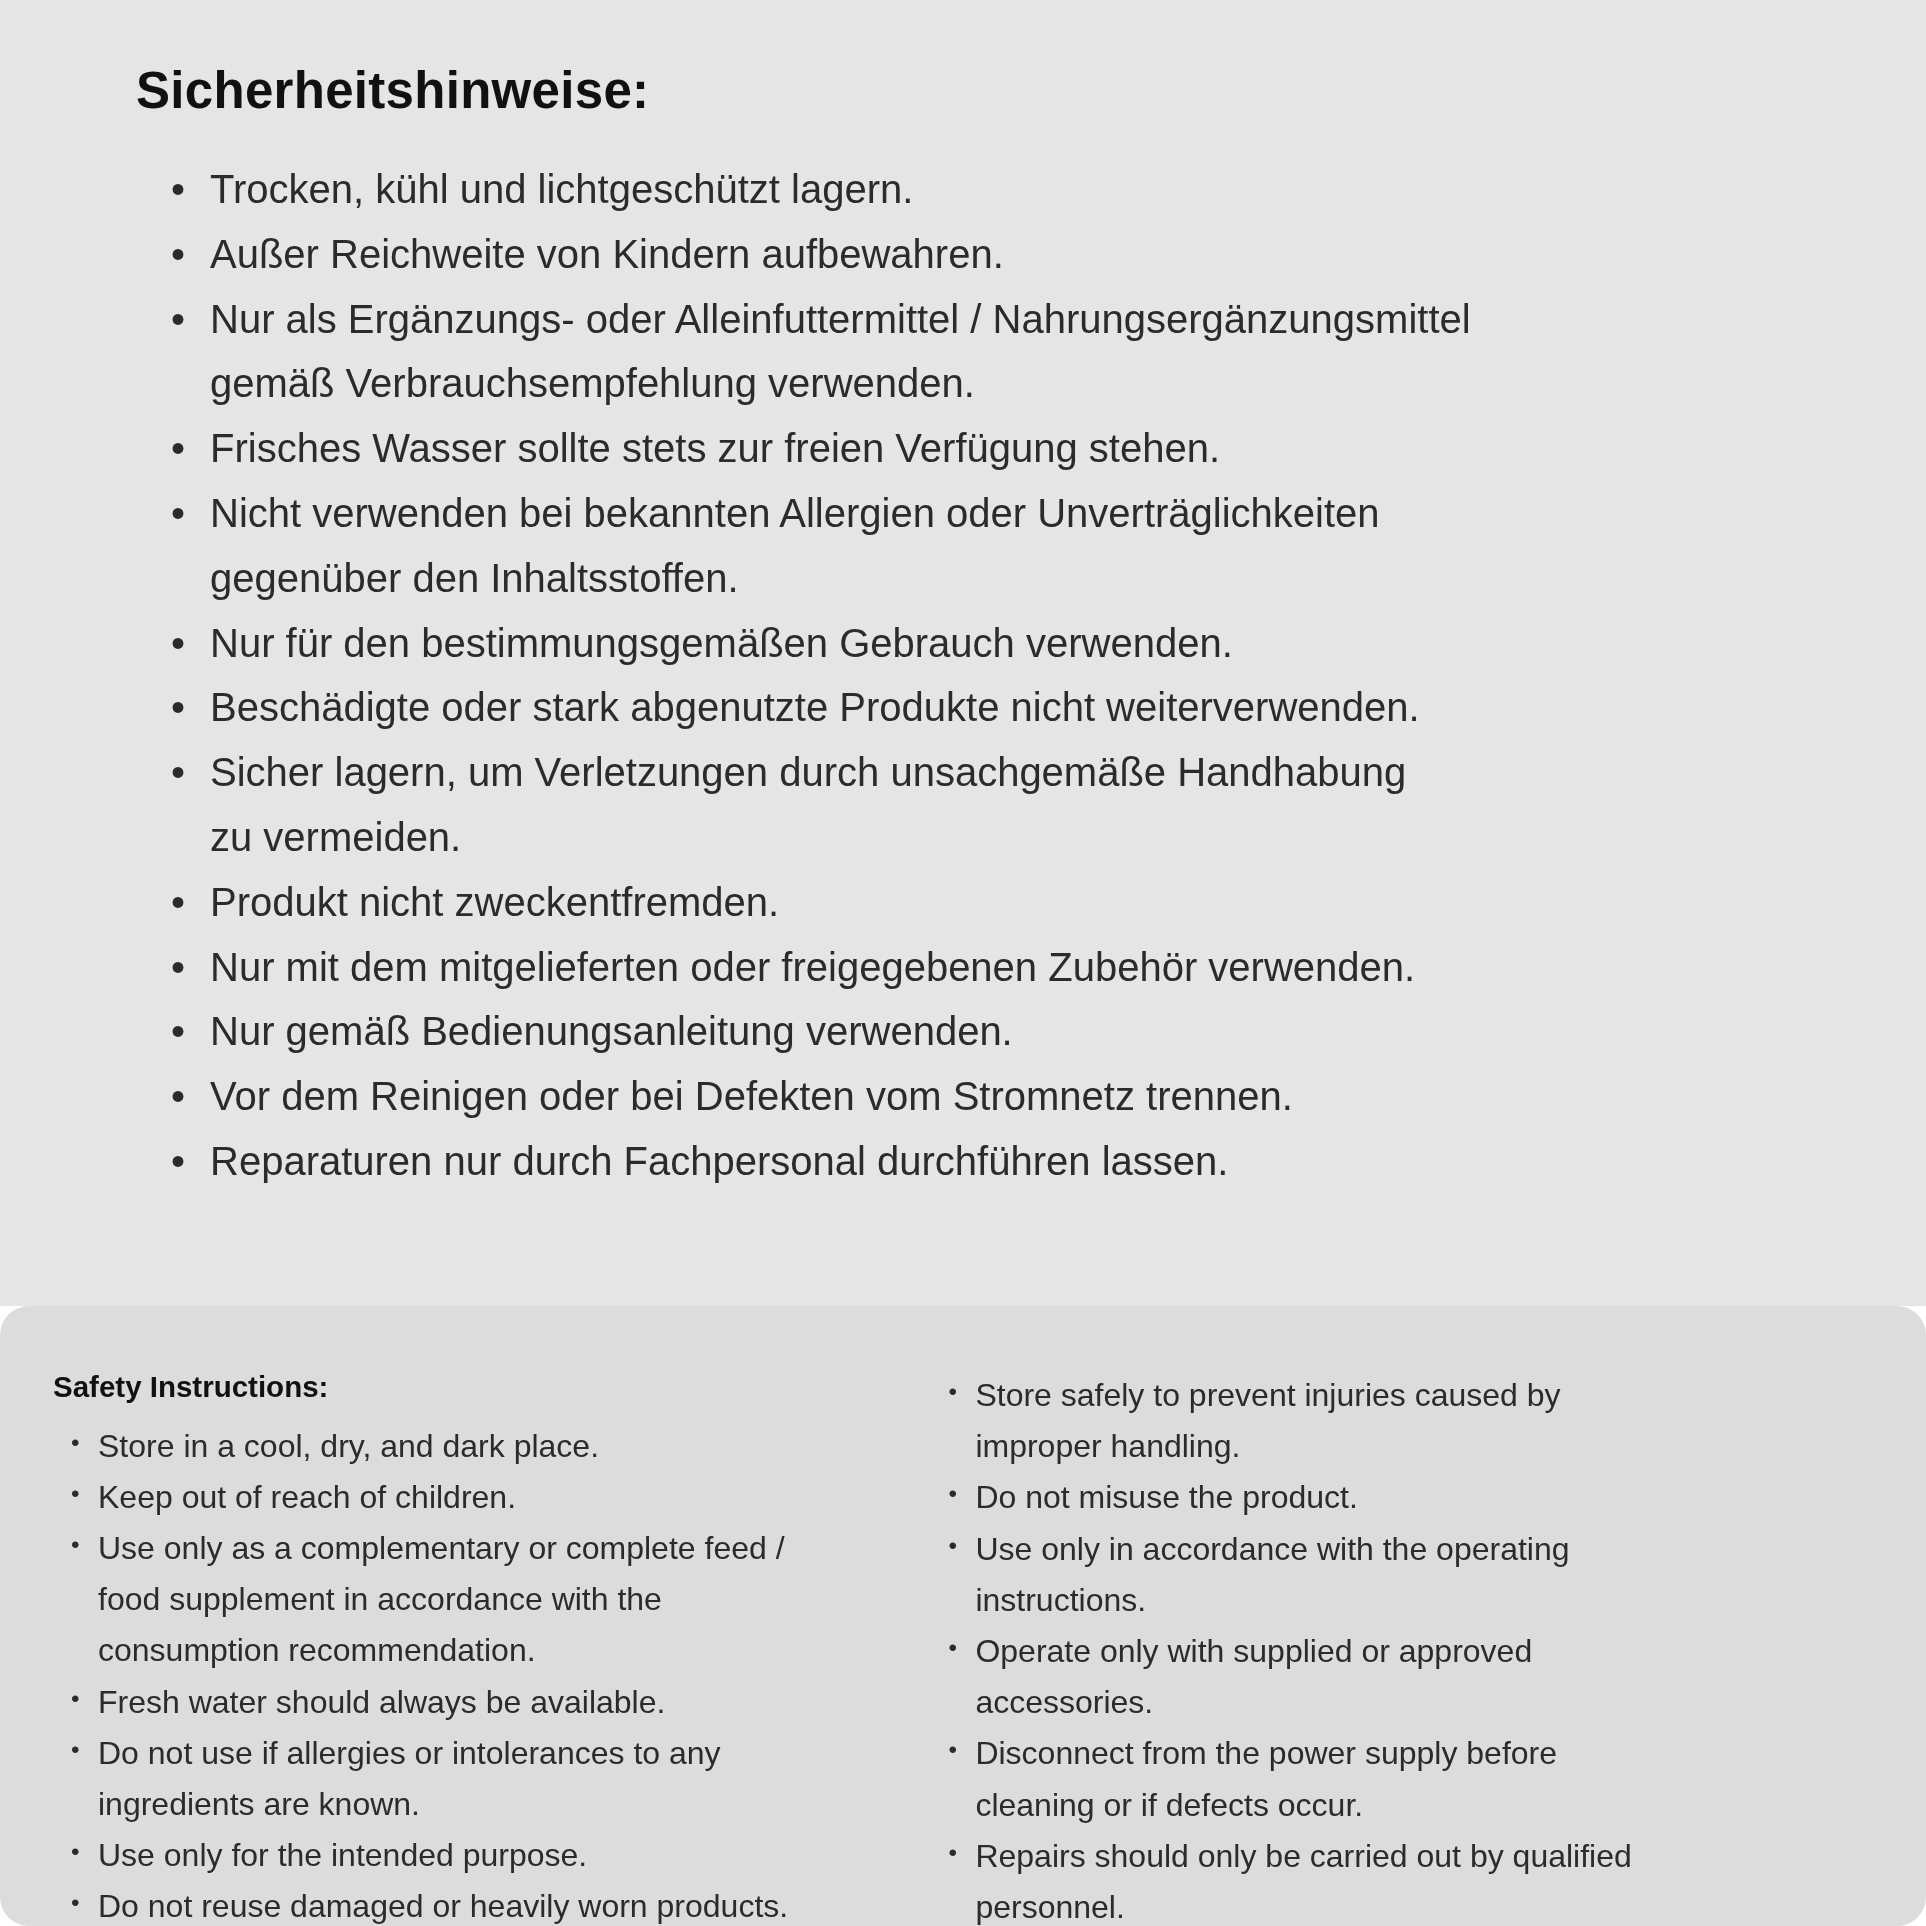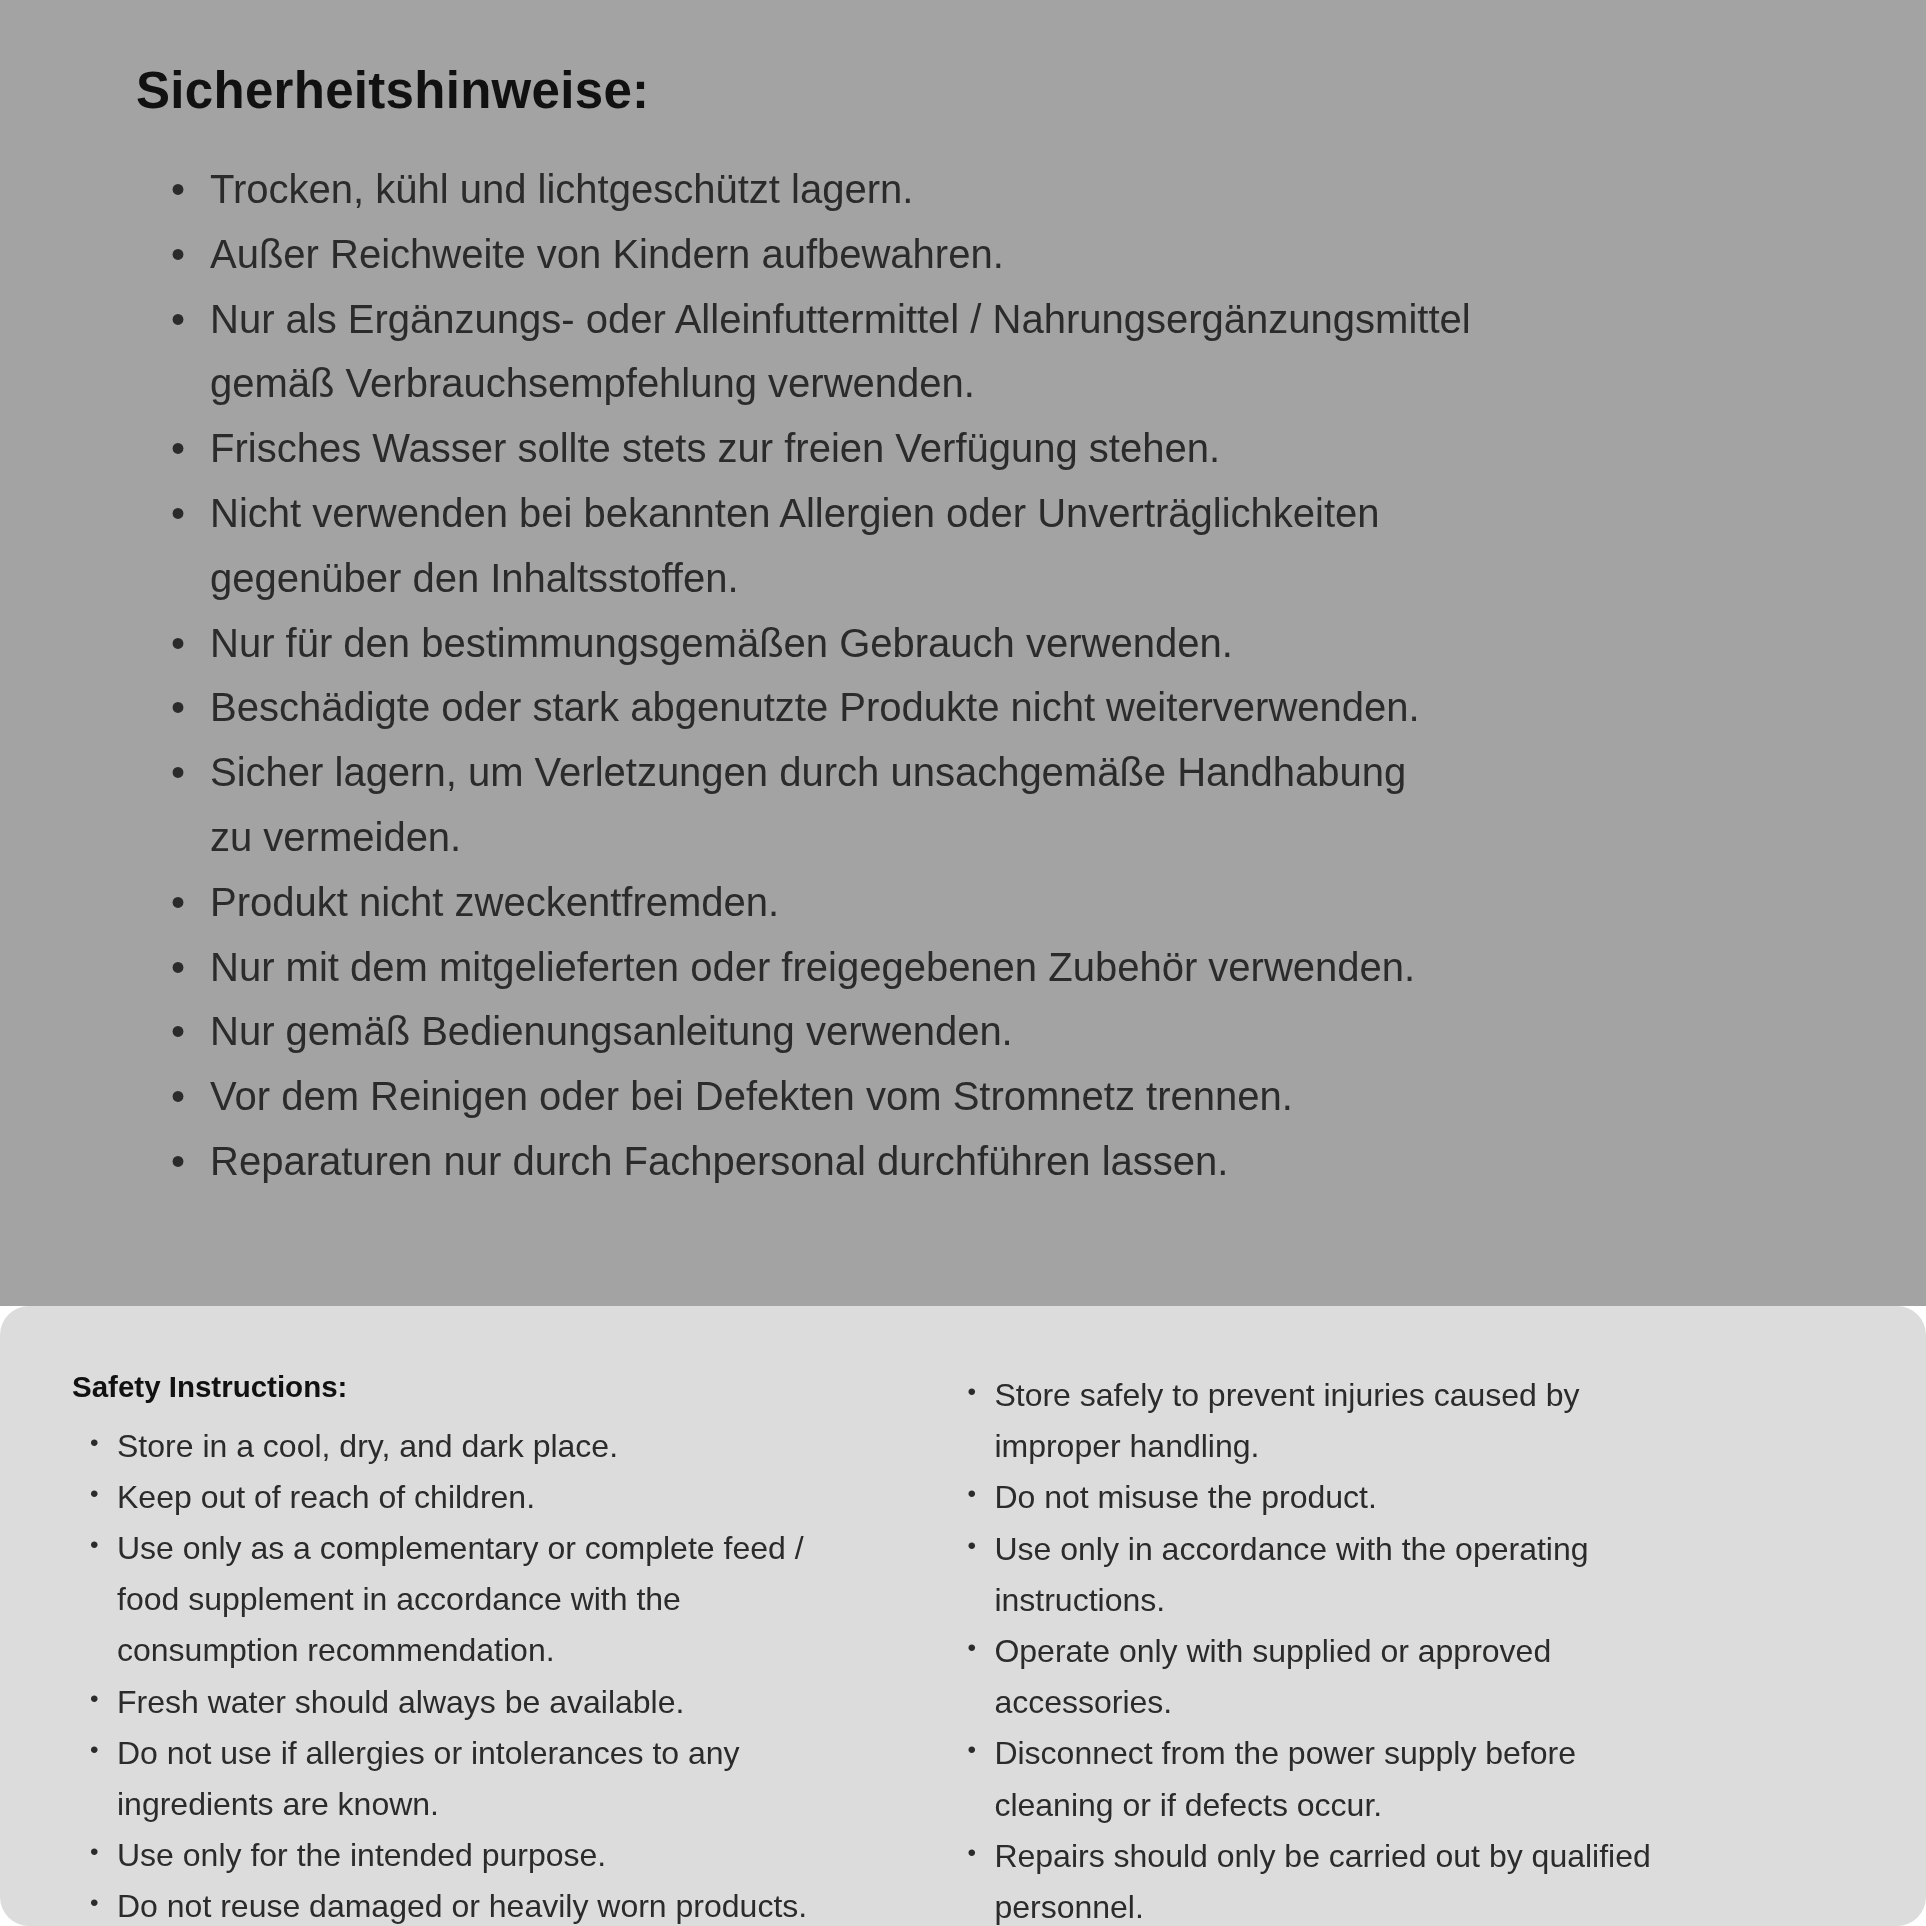--- a/index.html
+++ b/index.html
@@ -10,21 +10,21 @@
     background: #ffffff;
     font-family: "Liberation Sans", "DejaVu Sans", sans-serif;
     color: #2b2b2b;
     overflow: hidden;
   }
 
   
   .white-section {
     width: 1926px;
     height: 1306px;
-    background: #a3a3a3;
+    background: #e5e5e5;
     padding: 61px 71px 0 136px;
   }
 
   .de-heading {
     font-size: 51px;
     font-weight: 700;
     color: #111111;
     letter-spacing: 0.3px;
     margin-bottom: 37px;
   }
@@ -52,21 +52,21 @@
     left: 0;
     top: 0;
     color: #2b2b2b;
   }
 
   
   .gray-section {
     width: 1926px;
     height: 620px;
     background: #dcdcdc;
-    padding: 64px 71px 0 72px;
+    padding: 64px 71px 0 53px;
     display: flex;
     align-items: flex-start;
     border-radius: 29px;
   }
 
   .col-left  { width: 889px; }
   .col-right { width: 835px; margin-left: 6.4px; }
 
   .en-heading {
     font-size: 29.5px;

